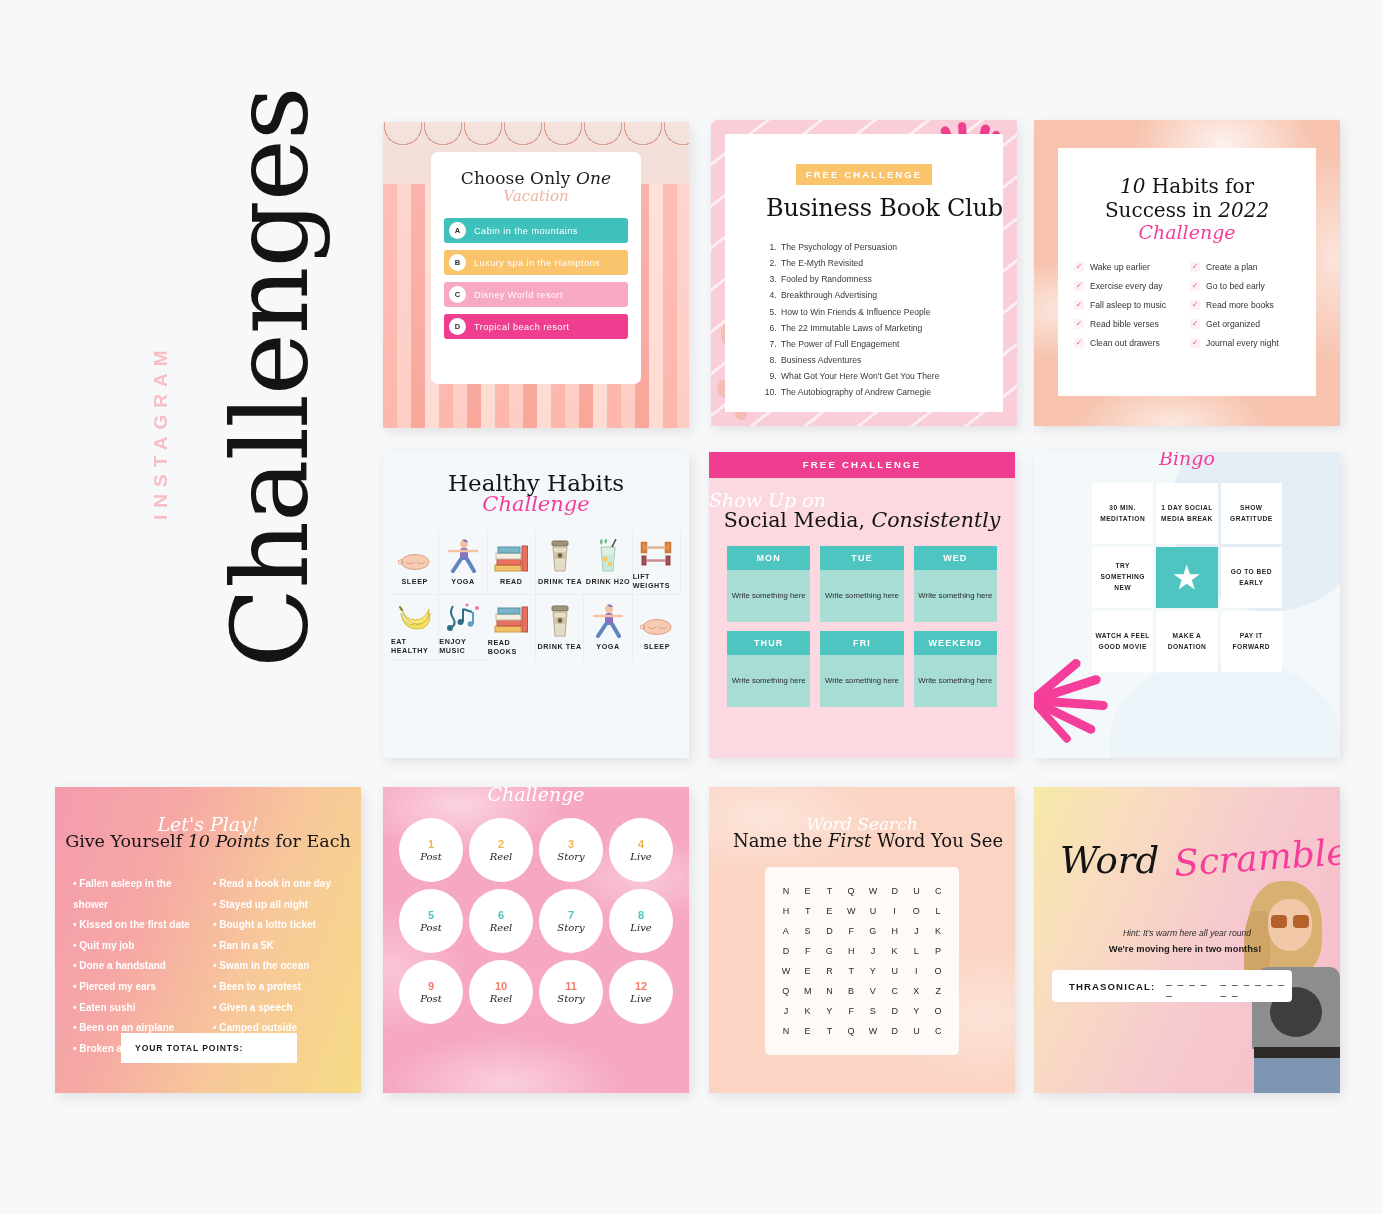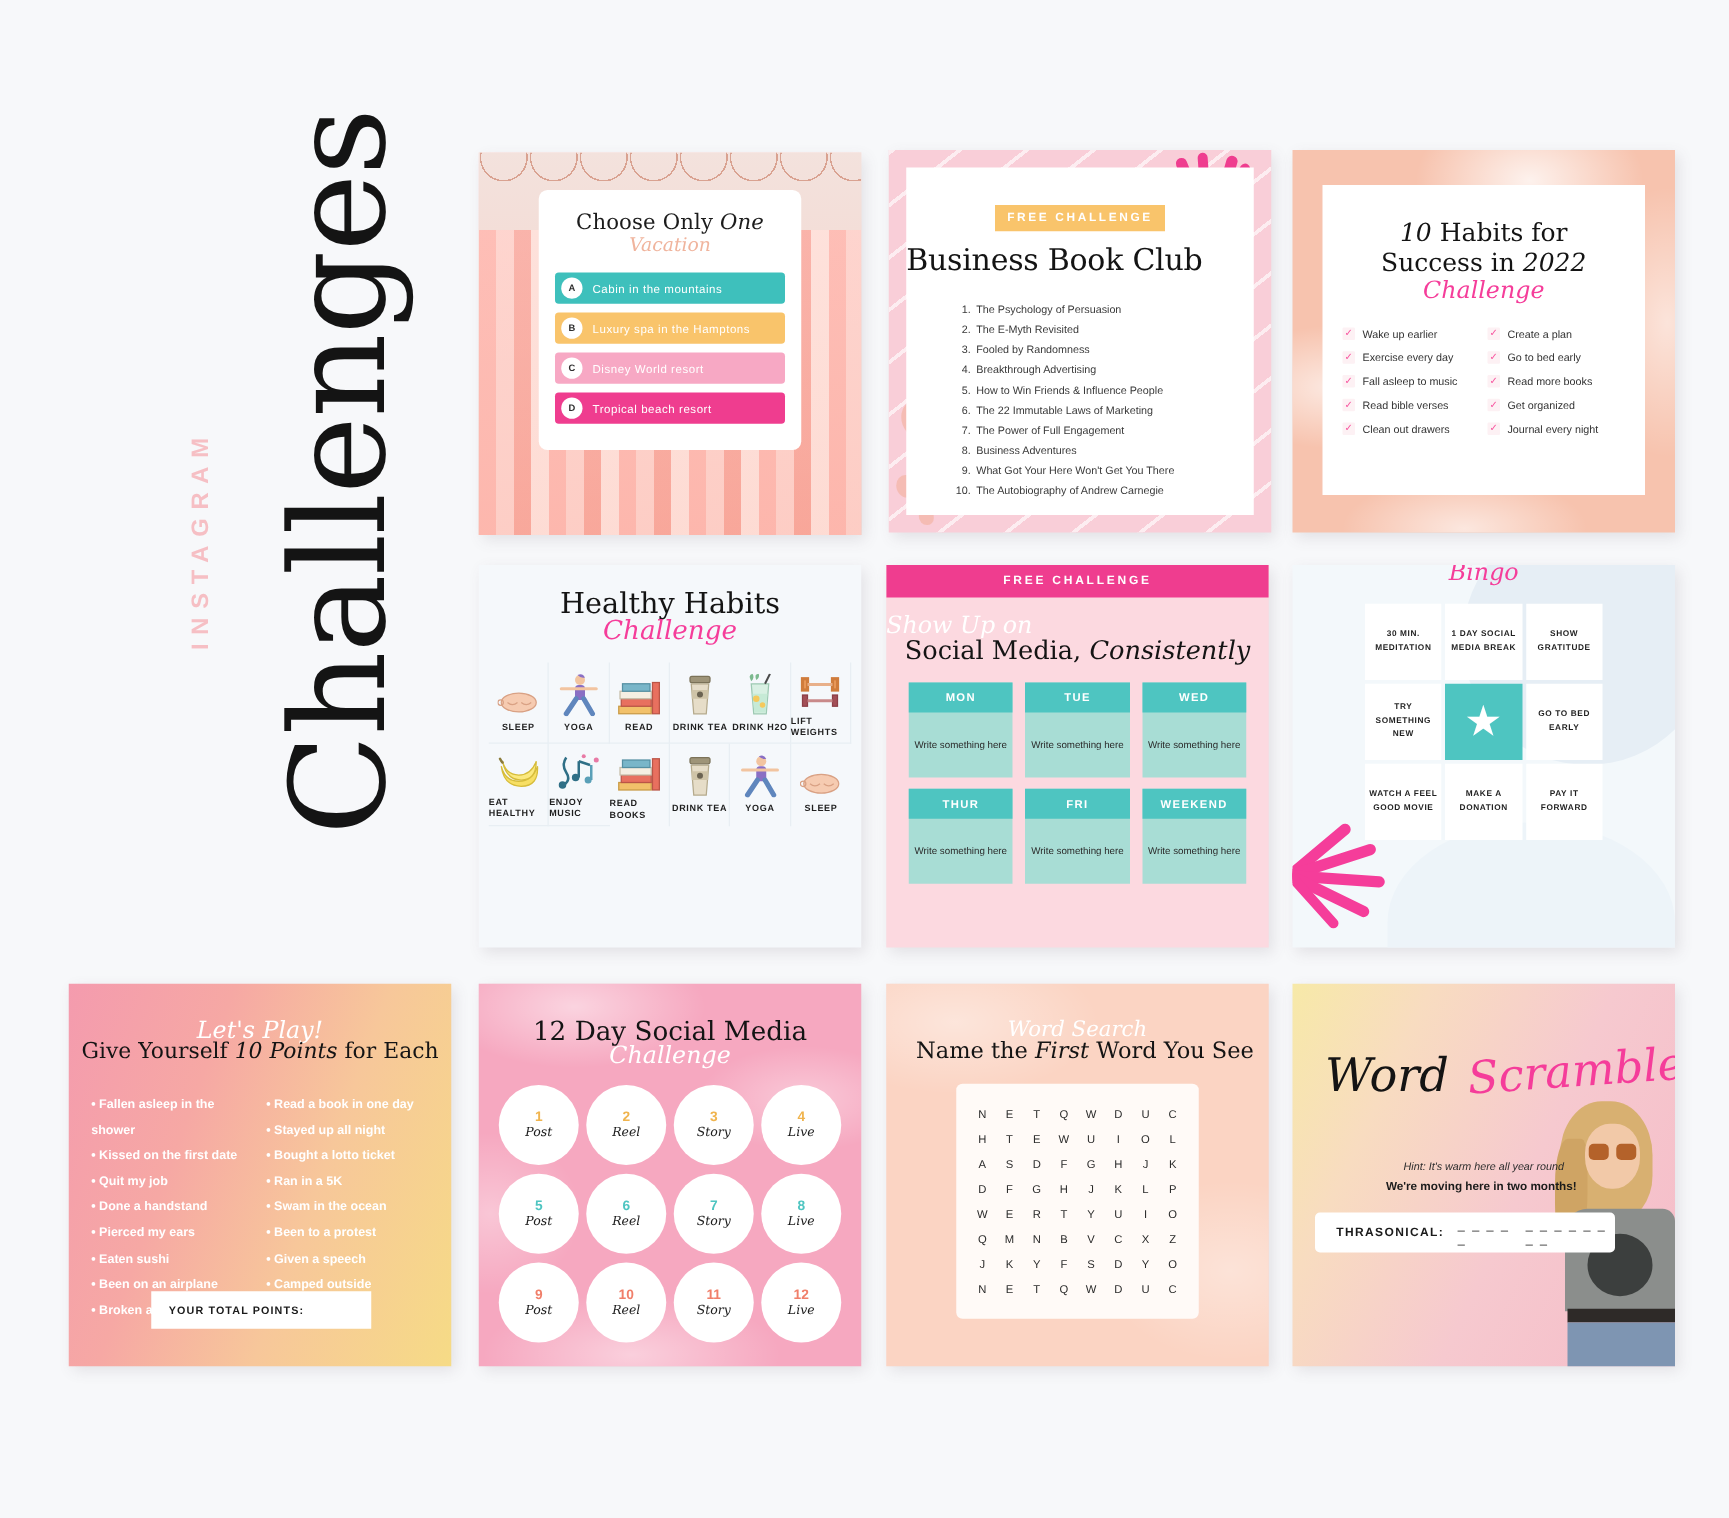--- a/index.html
+++ b/index.html
@@ -67,21 +67,21 @@
       radial-gradient(circle at 60px 4px, transparent 0 18px, #d9a291 18px 19.2px, transparent 19.2px),
       radial-gradient(circle at 100px 4px, transparent 0 18px, #d9a291 18px 19.2px, transparent 19.2px),
       radial-gradient(circle at 140px 4px, transparent 0 18px, #d9a291 18px 19.2px, transparent 19.2px),
       radial-gradient(circle at 180px 4px, transparent 0 18px, #d9a291 18px 19.2px, transparent 19.2px),
       radial-gradient(circle at 220px 4px, transparent 0 18px, #d9a291 18px 19.2px, transparent 19.2px),
       radial-gradient(circle at 260px 4px, transparent 0 18px, #d9a291 18px 19.2px, transparent 19.2px),
       radial-gradient(circle at 300px 4px, transparent 0 18px, #d9a291 18px 19.2px, transparent 19.2px),
       linear-gradient(#f3e2dd, #f3ded8);
   }
   .choose-panel {
-    position: absolute; left: 48px; top: 30px; width: 210px; height: 208px;
+    position: absolute; left: 48px; top: 30px; width: 210px; height: 232px;
     background: #fff; border-radius: 7px;
     padding: 16px 13px 13px;
   }
   .choose-h {
     text-align: center; font-family: "DejaVu Serif", serif;
     font-size: 17px; color: #1c1c1c; letter-spacing: .1px;
   }
   .choose-h i { font-style: italic; }
   .choose-sub {
     text-align: center; color: #f0b49d; font-size: 15px; margin-top: -1px;
@@ -120,21 +120,21 @@
   .bk-white {
     position: absolute; left: 14px; top: 14px; right: 14px; bottom: 14px;
     background: #fff;
   }
   .badge-free {
     display: block; margin: 30px auto 0; width: 136px; height: 21px;
     background: #f9c46b; color: #fff; font-size: 9.5px; font-weight: 700;
     letter-spacing: 2.1px; text-align: center; line-height: 21px;
   }
   .bk-title {
-    text-align: left; font-family: "DejaVu Serif", serif; font-size: 24px;
+    text-align: right; font-family: "DejaVu Serif", serif; font-size: 24px;
     color: #141414; margin-top: 9px; letter-spacing: -.2px;
   }
   .bk-ol { margin: 17px 0 0 54px; font-size: 8.6px; color: #3a3a3a; line-height: 1.88; }
   .bk-ol li { padding-left: 2px; }
   .bk-ol { list-style-position: outside; }
 
   
   #card-habits { left: 1034px; top: 120px; background: #f7c3ae; }
   .hb-wash {
     position: absolute; inset: 0;
@@ -768,21 +768,20 @@
             <li>Given a speech</li>
             <li>Camped outside</li>
           </ul>
         </div>
     </div>
     <div class="lp-total">YOUR TOTAL POINTS:</div>
   </div>
 
   <div class="card" id="card-12day">
     <div class="td-wash"></div>
-    <div class="td-title">12 Day Social Media</div>
     <div class="td-script">Challenge</div>
     <div class="td-grid" id="twelve-grid">
         <div class="td-circle">
           <div class="td-num" style="color: rgb(240, 180, 78);">1</div>
           <div class="td-lbl">Post</div>
         </div>
         <div class="td-circle">
           <div class="td-num" style="color: rgb(240, 180, 78);">2</div>
           <div class="td-lbl">Reel</div>
         </div>

